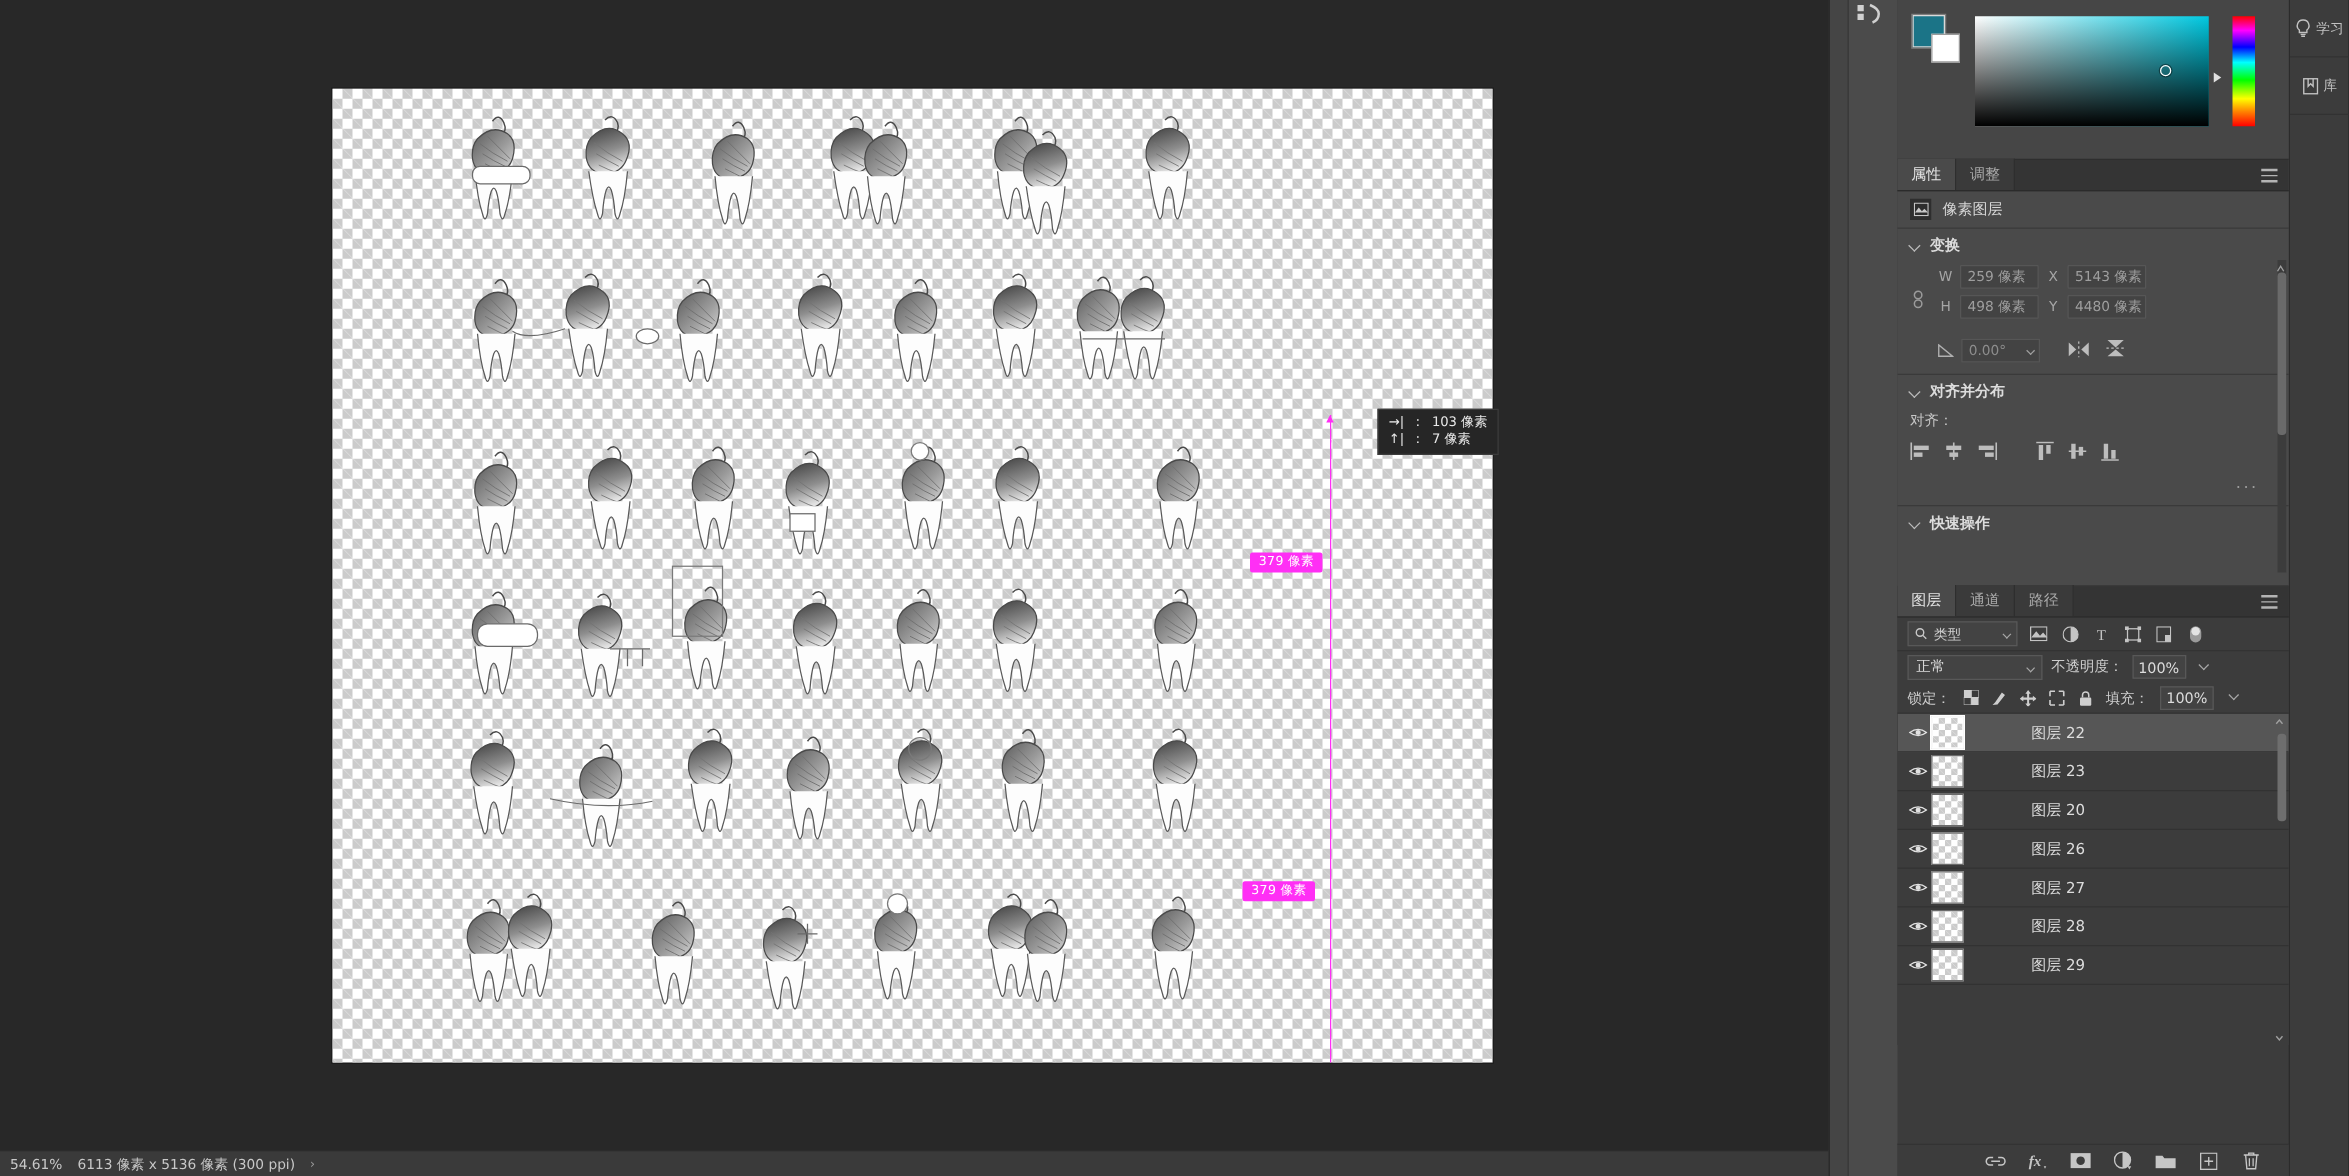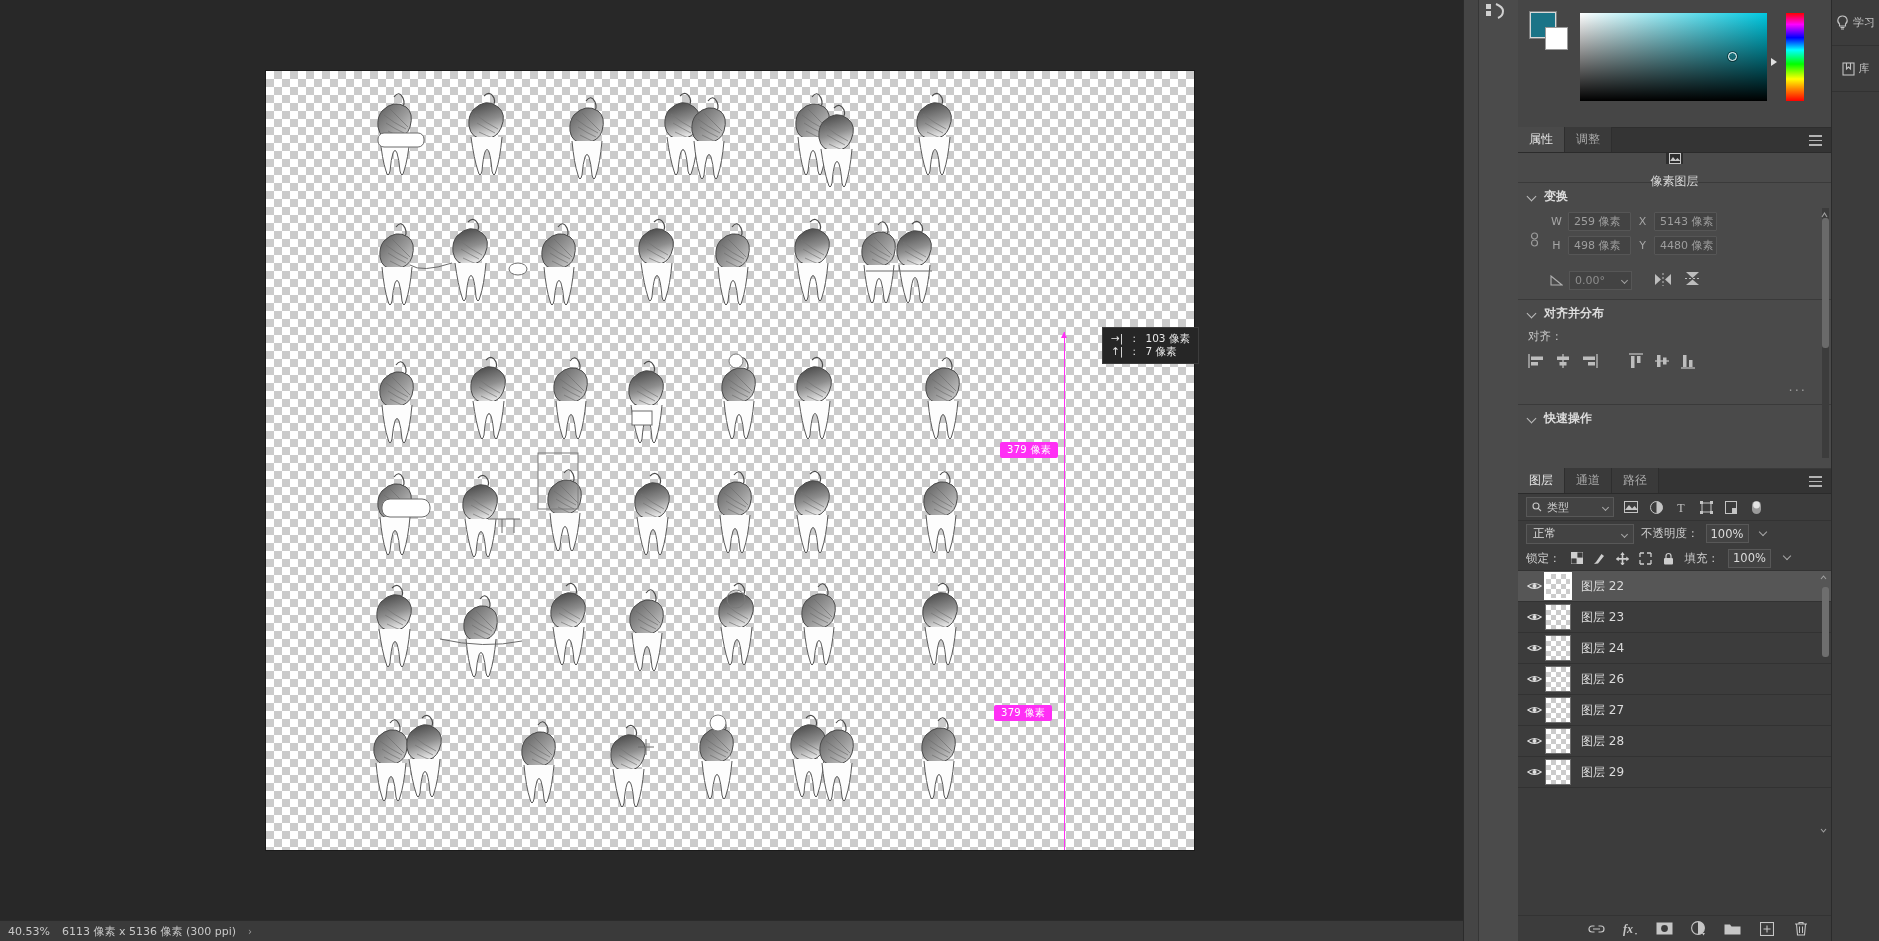--- a/index.html
+++ b/index.html
@@ -159,21 +159,20 @@
     display: flex; flex-direction: column; justify-content: space-between;
   }
   .panel-menu i { display: block; height: 1.6px; background: #b4b4b4; }
 
   
   .props-panel { background: #4a4a4a; }
   .props-head {
     display: flex; align-items: center; gap: 9px;
     height: 30px; padding: 0 10px;
     border-bottom: 1px solid #3a3a3a;
-    flex-direction: column;
   }
   .props-head .thumb {
     width: 17px; height: 17px; background: #2e2e2e;
     display: flex; align-items: center; justify-content: center;
   }
   .props-head .lbl { font-size: 12px; color: #d6d6d6; }
 
   .sect {
     border-bottom: 1px solid #3a3a3a; position: relative;
   }
@@ -302,21 +301,21 @@
   .lthumb {
     width: 26px; height: 26px; margin-right: 10px;
     background-color: #fff;
     background-image:
       linear-gradient(45deg, #cbcbcb 25%, transparent 25%, transparent 75%, #cbcbcb 75%),
       linear-gradient(45deg, #cbcbcb 25%, transparent 25%, transparent 75%, #cbcbcb 75%);
     background-size: 10px 10px; background-position: 0 0, 5px 5px;
     border: 1px solid #6b6b6b;
   }
   .layer-row.selected .lthumb { border: 1px solid #fff; outline: 1px solid #fff; }
-  .lname { font-size: 12px; color: #dcdcdc; }
+  .lname { font-size: 12px; color: #dcdcdc; margin-left: 44px; }
 
   .list-scroll {
     position: absolute; right: 1px; top: 0; width: 9px; height: 100%;
   }
   .list-scroll .trk { position:absolute; right:1px; top:12px; bottom:12px; width:7px; }
   .list-scroll .thb { position:absolute; left:0; width:7px; background:#6e6e6e; border-radius:3px; }
   .sc-up, .sc-dn {
     position:absolute; right:2px; width:9px; height:10px; color:#a0a0a0;
     display:flex; align-items:center; justify-content:center;
   }
@@ -443,21 +442,21 @@
       </div>
       <div class="row">
         <span class="gl">↑|</span>
         <span>：</span>
         <span class="gv">7 像素</span>
       </div>
     </div>
   </div>
 
   <div class="status-bar">
-    <span>40.53%</span>
+    <span>54.61%</span>
     <span>6113 像素 x 5136 像素 (300 ppi)</span>
     <span class="arrow">›</span>
   </div>
 
   <div class="dock-strip">
     <div class="sub"></div>
     <svg class="dock-icon-top" viewBox="0 0 22 18">
       <rect x="2" y="2" width="5" height="5" fill="#d0d0d0"></rect>
       <rect x="2" y="9" width="5" height="5" fill="#d0d0d0"></rect>
       <path d="M12 2 q7 3 7 7 q0 5 -5 7" fill="none" stroke="#d0d0d0" stroke-width="2"></path>
@@ -786,21 +785,21 @@
           <span class="lname">图层 23</span>
         </div>
         <div class="layer-row">
           <span class="eye">
             <svg width="15" height="10" viewBox="0 0 15 10">
                 <path d="M0.8 5 q6.7 -5 13.4 0 q-6.7 5 -13.4 0z" fill="none" stroke="#e0e0e0" stroke-width="1.1"></path>
                 <circle cx="7.5" cy="5" r="2" fill="#e0e0e0"></circle>
               </svg>
           </span>
           <span class="lthumb"></span>
-          <span class="lname">图层 24</span>
+          <span class="lname">图层 20</span>
         </div>
         <div class="layer-row">
           <span class="eye">
             <svg width="15" height="10" viewBox="0 0 15 10">
                 <path d="M0.8 5 q6.7 -5 13.4 0 q-6.7 5 -13.4 0z" fill="none" stroke="#e0e0e0" stroke-width="1.1"></path>
                 <circle cx="7.5" cy="5" r="2" fill="#e0e0e0"></circle>
               </svg>
           </span>
           <span class="lthumb"></span>
           <span class="lname">图层 26</span>

